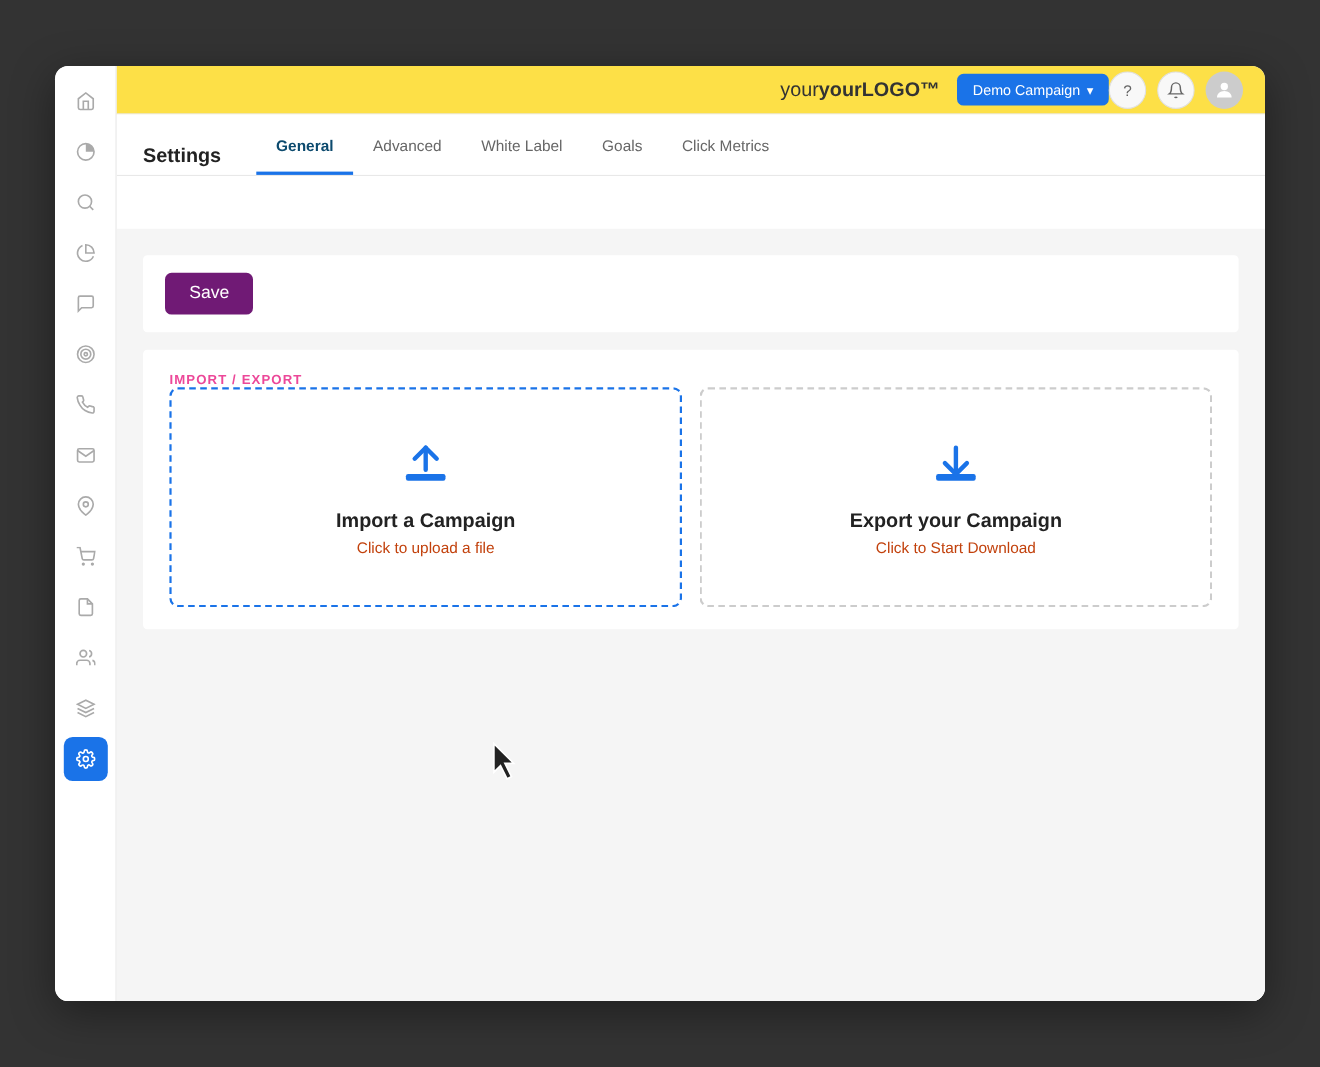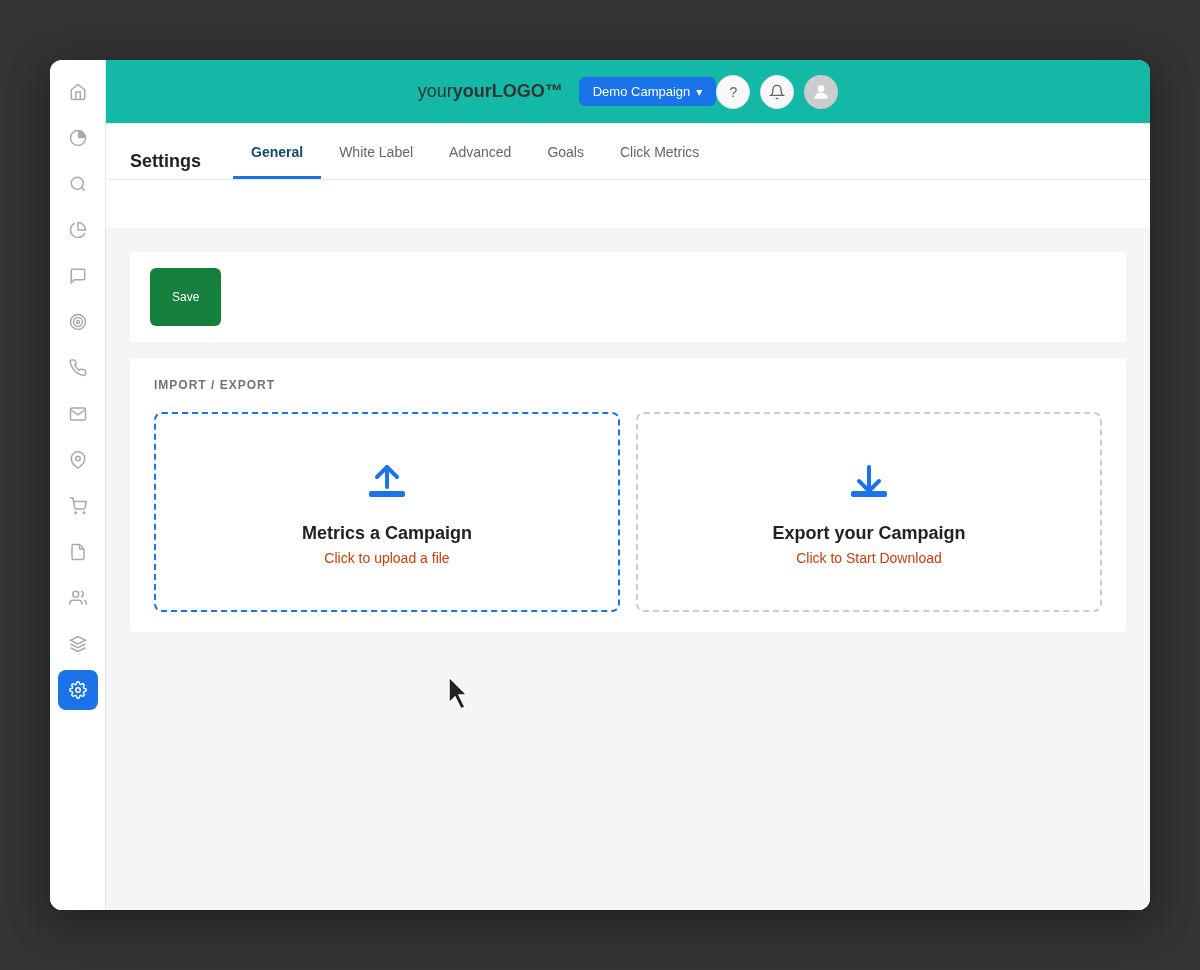--- a/index.html
+++ b/index.html
@@ -54,26 +54,26 @@
     
     .main-content {
       flex: 1;
       display: flex;
       flex-direction: column;
       overflow: hidden;
     }
 
     
     .topbar {
-      background: #14b8a6;
+      background: #fde047;
       padding: 0 20px;
-      height: 64px;
-      display: flex;
-      align-items: center;
-      justify-content: center;
+      height: 44px;
+      display: flex;
+      align-items: center;
+      justify-content: flex-end;
       border-bottom: 1px solid #e8e8e8;
       flex-shrink: 0;
     }
 
     .topbar-left {
       display: flex;
       align-items: center;
       gap: 16px;
     }
 
@@ -202,42 +202,41 @@
     }
 
     .save-section {
       background: #fff;
       padding: 16px 20px;
       margin-bottom: 16px;
       border-radius: 4px;
     }
 
     .save-btn {
-      background: #15803d;
+      background: #701a75;
       color: #fff;
       border: none;
       border-radius: 6px;
-      padding: 22px 22px;
-      font-size: 12px;
+      padding: 10px 22px;
+      font-size: 16px;
       cursor: pointer;
       font-weight: 500;
     }
 
     .import-export-section {
       background: #fff;
       border-radius: 4px;
       padding: 20px 24px;
     }
 
     .section-label {
       font-size: 12px;
       font-weight: 700;
-      color: #737373;
+      color: #ec4899;
       letter-spacing: 1px;
-      margin-bottom: 20px;
       text-transform: uppercase;
     }
 
     .import-export-grid {
       display: grid;
       grid-template-columns: 1fr 1fr;
       gap: 16px;
     }
 
     .import-box {
@@ -429,22 +428,22 @@
       </div>
     </div>
 
     <div class="content-area">
 
       <div class="settings-header">
         <div class="settings-title-row">
           <span class="settings-title">Settings</span>
           <div class="tabs">
             <div class="tab active">General</div>
+            <div class="tab">Advanced</div>
             <div class="tab">White Label</div>
-            <div class="tab">Advanced</div>
             <div class="tab">Goals</div>
             <div class="tab">Click Metrics</div>
           </div>
         </div>
       </div>
 
       <div class="page-body">
 
         <div class="save-section">
           <button class="save-btn">Save</button>
@@ -453,21 +452,21 @@
         <div class="import-export-section">
           <div class="section-label">IMPORT / EXPORT</div>
           <div class="import-export-grid">
 
             <div class="import-box">
               <svg class="icon-svg" viewBox="0 0 48 48" fill="none">
                 <rect x="6" y="32" width="36" height="6" rx="2" fill="#1a73e8"></rect>
                 <path d="M24 8 L24 28" stroke="#1a73e8" stroke-width="4" stroke-linecap="round"></path>
                 <path d="M14 18 L24 8 L34 18" stroke="#1a73e8" stroke-width="4" stroke-linecap="round" stroke-linejoin="round" fill="none"></path>
               </svg>
-              <div class="box-title">Metrics a Campaign</div>
+              <div class="box-title">Import a Campaign</div>
               <div class="box-subtitle">Click to upload a file</div>
             </div>
 
             <div class="export-box">
               <svg class="icon-svg" viewBox="0 0 48 48" fill="none">
                 <rect x="6" y="32" width="36" height="6" rx="2" fill="#1a73e8"></rect>
                 <path d="M24 8 L24 28" stroke="#1a73e8" stroke-width="4" stroke-linecap="round"></path>
                 <path d="M14 22 L24 32 L34 22" stroke="#1a73e8" stroke-width="4" stroke-linecap="round" stroke-linejoin="round" fill="none"></path>
               </svg>
               <div class="box-title">Export your Campaign</div>

